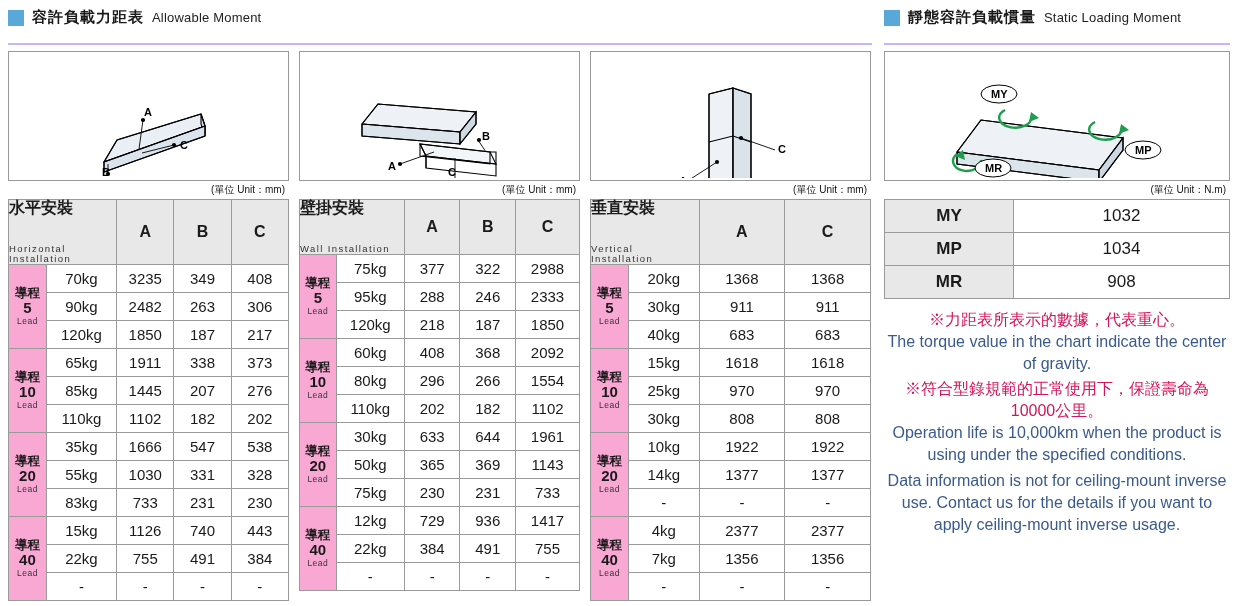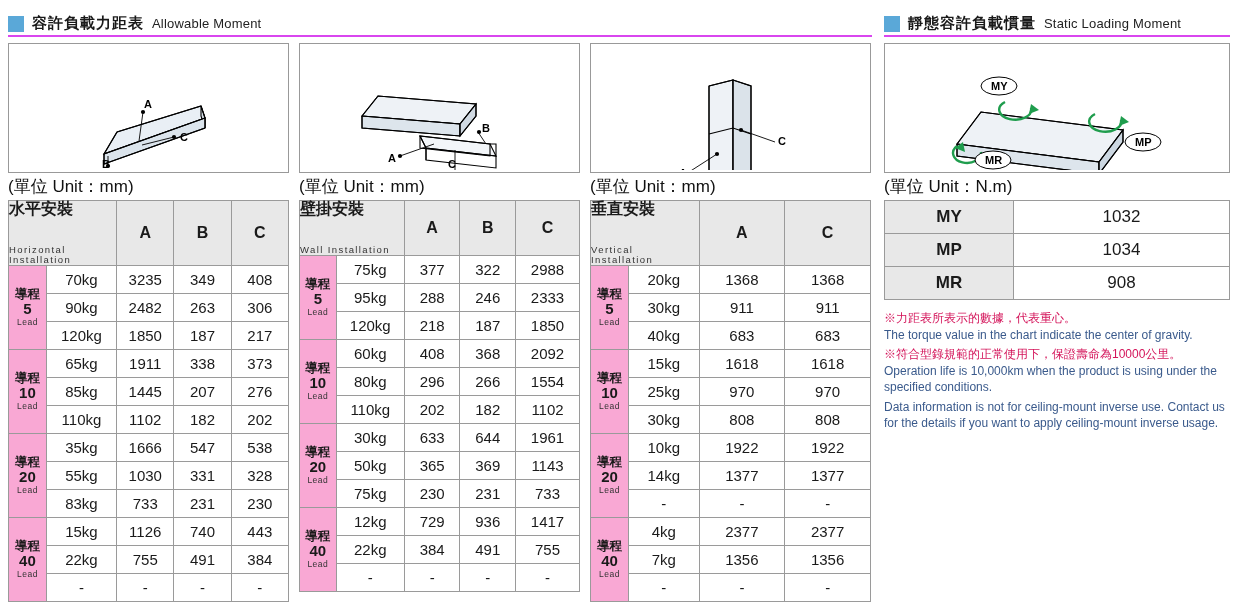--- a/index.html
+++ b/index.html
@@ -7,43 +7,42 @@
     width:1238px;height:606px;
     background:#ffffff;
     font-family:"Liberation Sans", sans-serif;
     color:#1a1a1a;
     position:relative;
     overflow:hidden;
   }
   
   .sec-header{
     display:flex;align-items:center;gap:8px;
-    border-bottom:2px solid #d946ef;
-    padding-bottom:2px;
-    margin-top:6px;
+    border-bottom:2px solid #c4b5fd;
+    padding-bottom:16px;
   }
   .sec-swatch{
     width:16px;height:16px;background:#5aa8d8;flex:0 0 auto;
   }
   .sec-title-cn{font-size:15px;font-weight:bold;letter-spacing:1px;}
   .sec-title-en{font-size:13px;font-weight:normal;color:#222;letter-spacing:.2px;text-align:right;}
 
   
   #left-group{position:absolute;left:8px;top:8px;width:864px;}
   #right-group{position:absolute;left:884px;top:8px;width:346px;}
 
   .cols{display:flex;gap:10px;margin-top:6px;}
   .col{width:281px;}
 
   .figure-box{
     height:128px;border:1px solid #999;background:#fff;
     position:relative;overflow:hidden;
   }
   .unit-line{
-    font-size:17px;padding:2px 4px 2px 0;color:#111;
+    text-align:right;font-size:10px;padding:2px 4px 2px 0;color:#111;
   }
 
   table{border-collapse:collapse;width:100%;}
   th,td{
     border:1px solid #9a9a9a;
     text-align:center;
     font-size:15px;
     padding:0;
     height:27px;
     background:#fff;
@@ -59,21 +58,21 @@
   .leadcell .lead{font-size:8.5px;font-weight:normal;letter-spacing:.5px;display:block;color:#333;}
   .kg{width:64px;}
   .v{width:52px;}
   .c3{width:60px;}
 
   
   #right-group table td{height:32px;font-size:17px;}
   .mlabel{background:#e8e8e8;font-weight:bold;width:128px;}
 
   
-  .notes{margin-top:10px;font-size:12px;line-height:1.38;}
+  .notes{margin-top:10px;font-size:16px;line-height:1.38;text-align:center;}
   .note-cn{color:#d4145a;}
   .note-en{color:#3a5a8c;}
   .note-blk{margin-bottom:3px;}
 
   
   svg{display:block;}
   .lbl{font-size:11px;font-family:"Liberation Sans",sans-serif;fill:#000;font-weight:bold;}
 </style>
 </head>
 <body>

